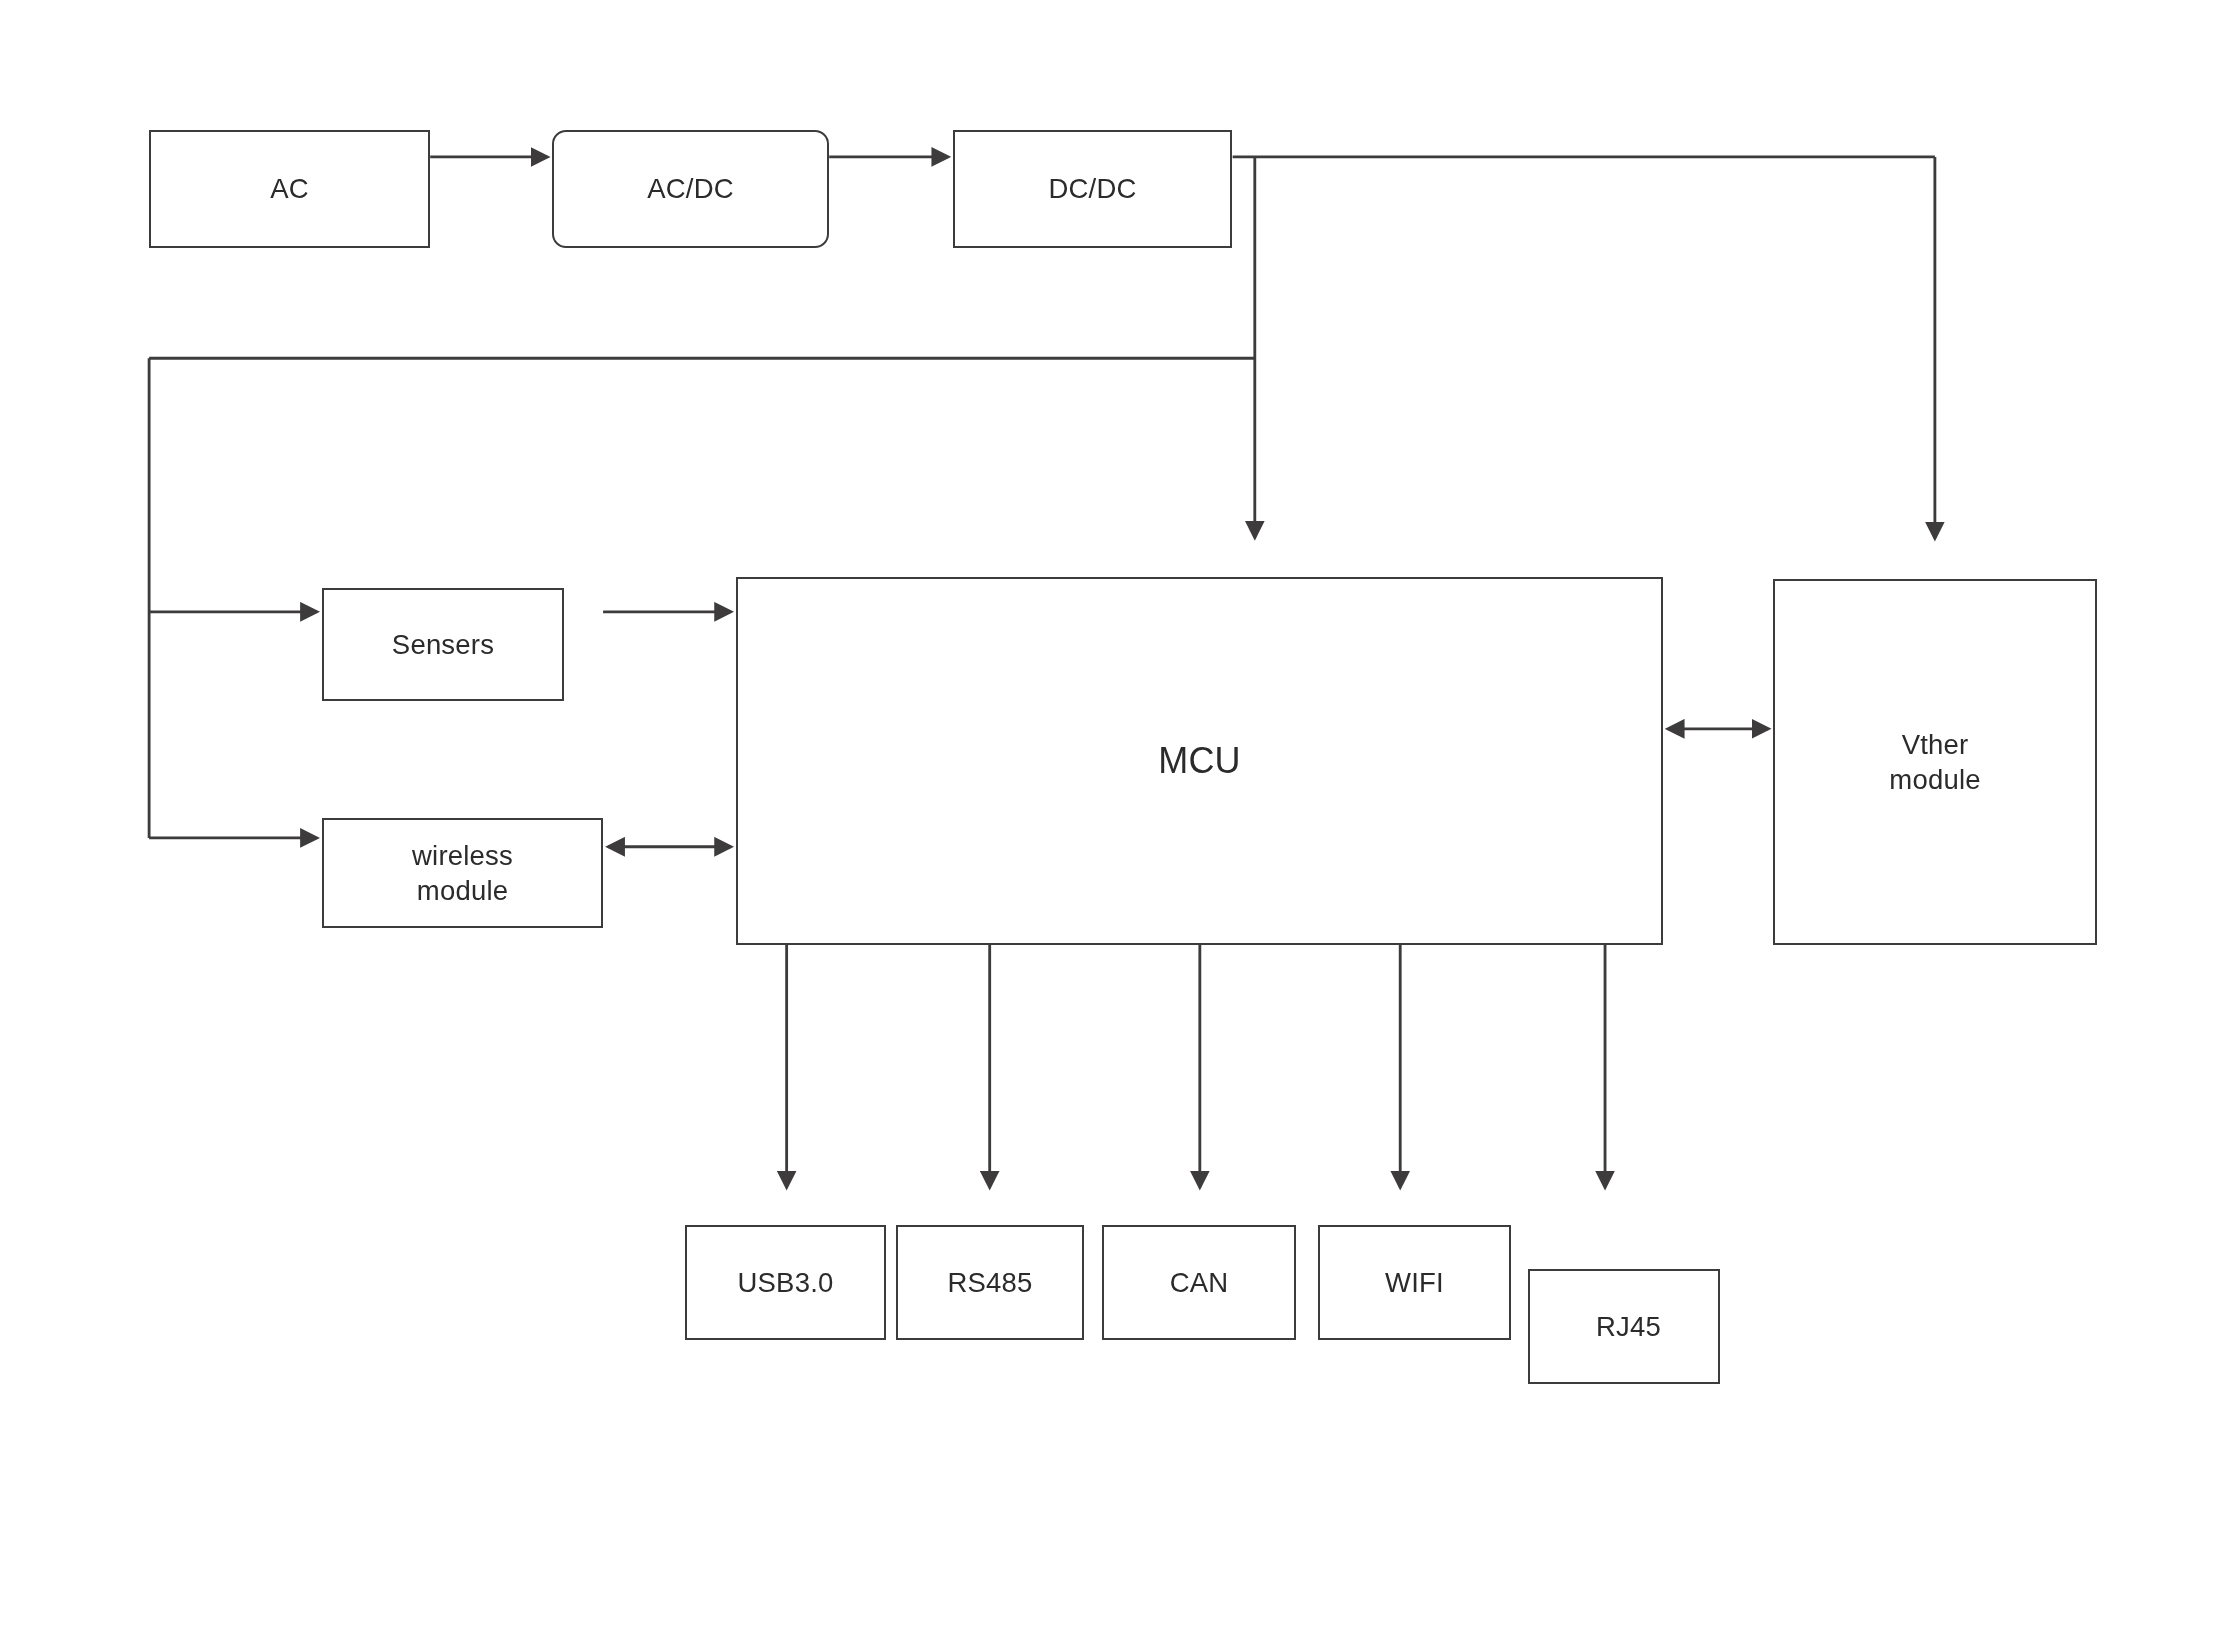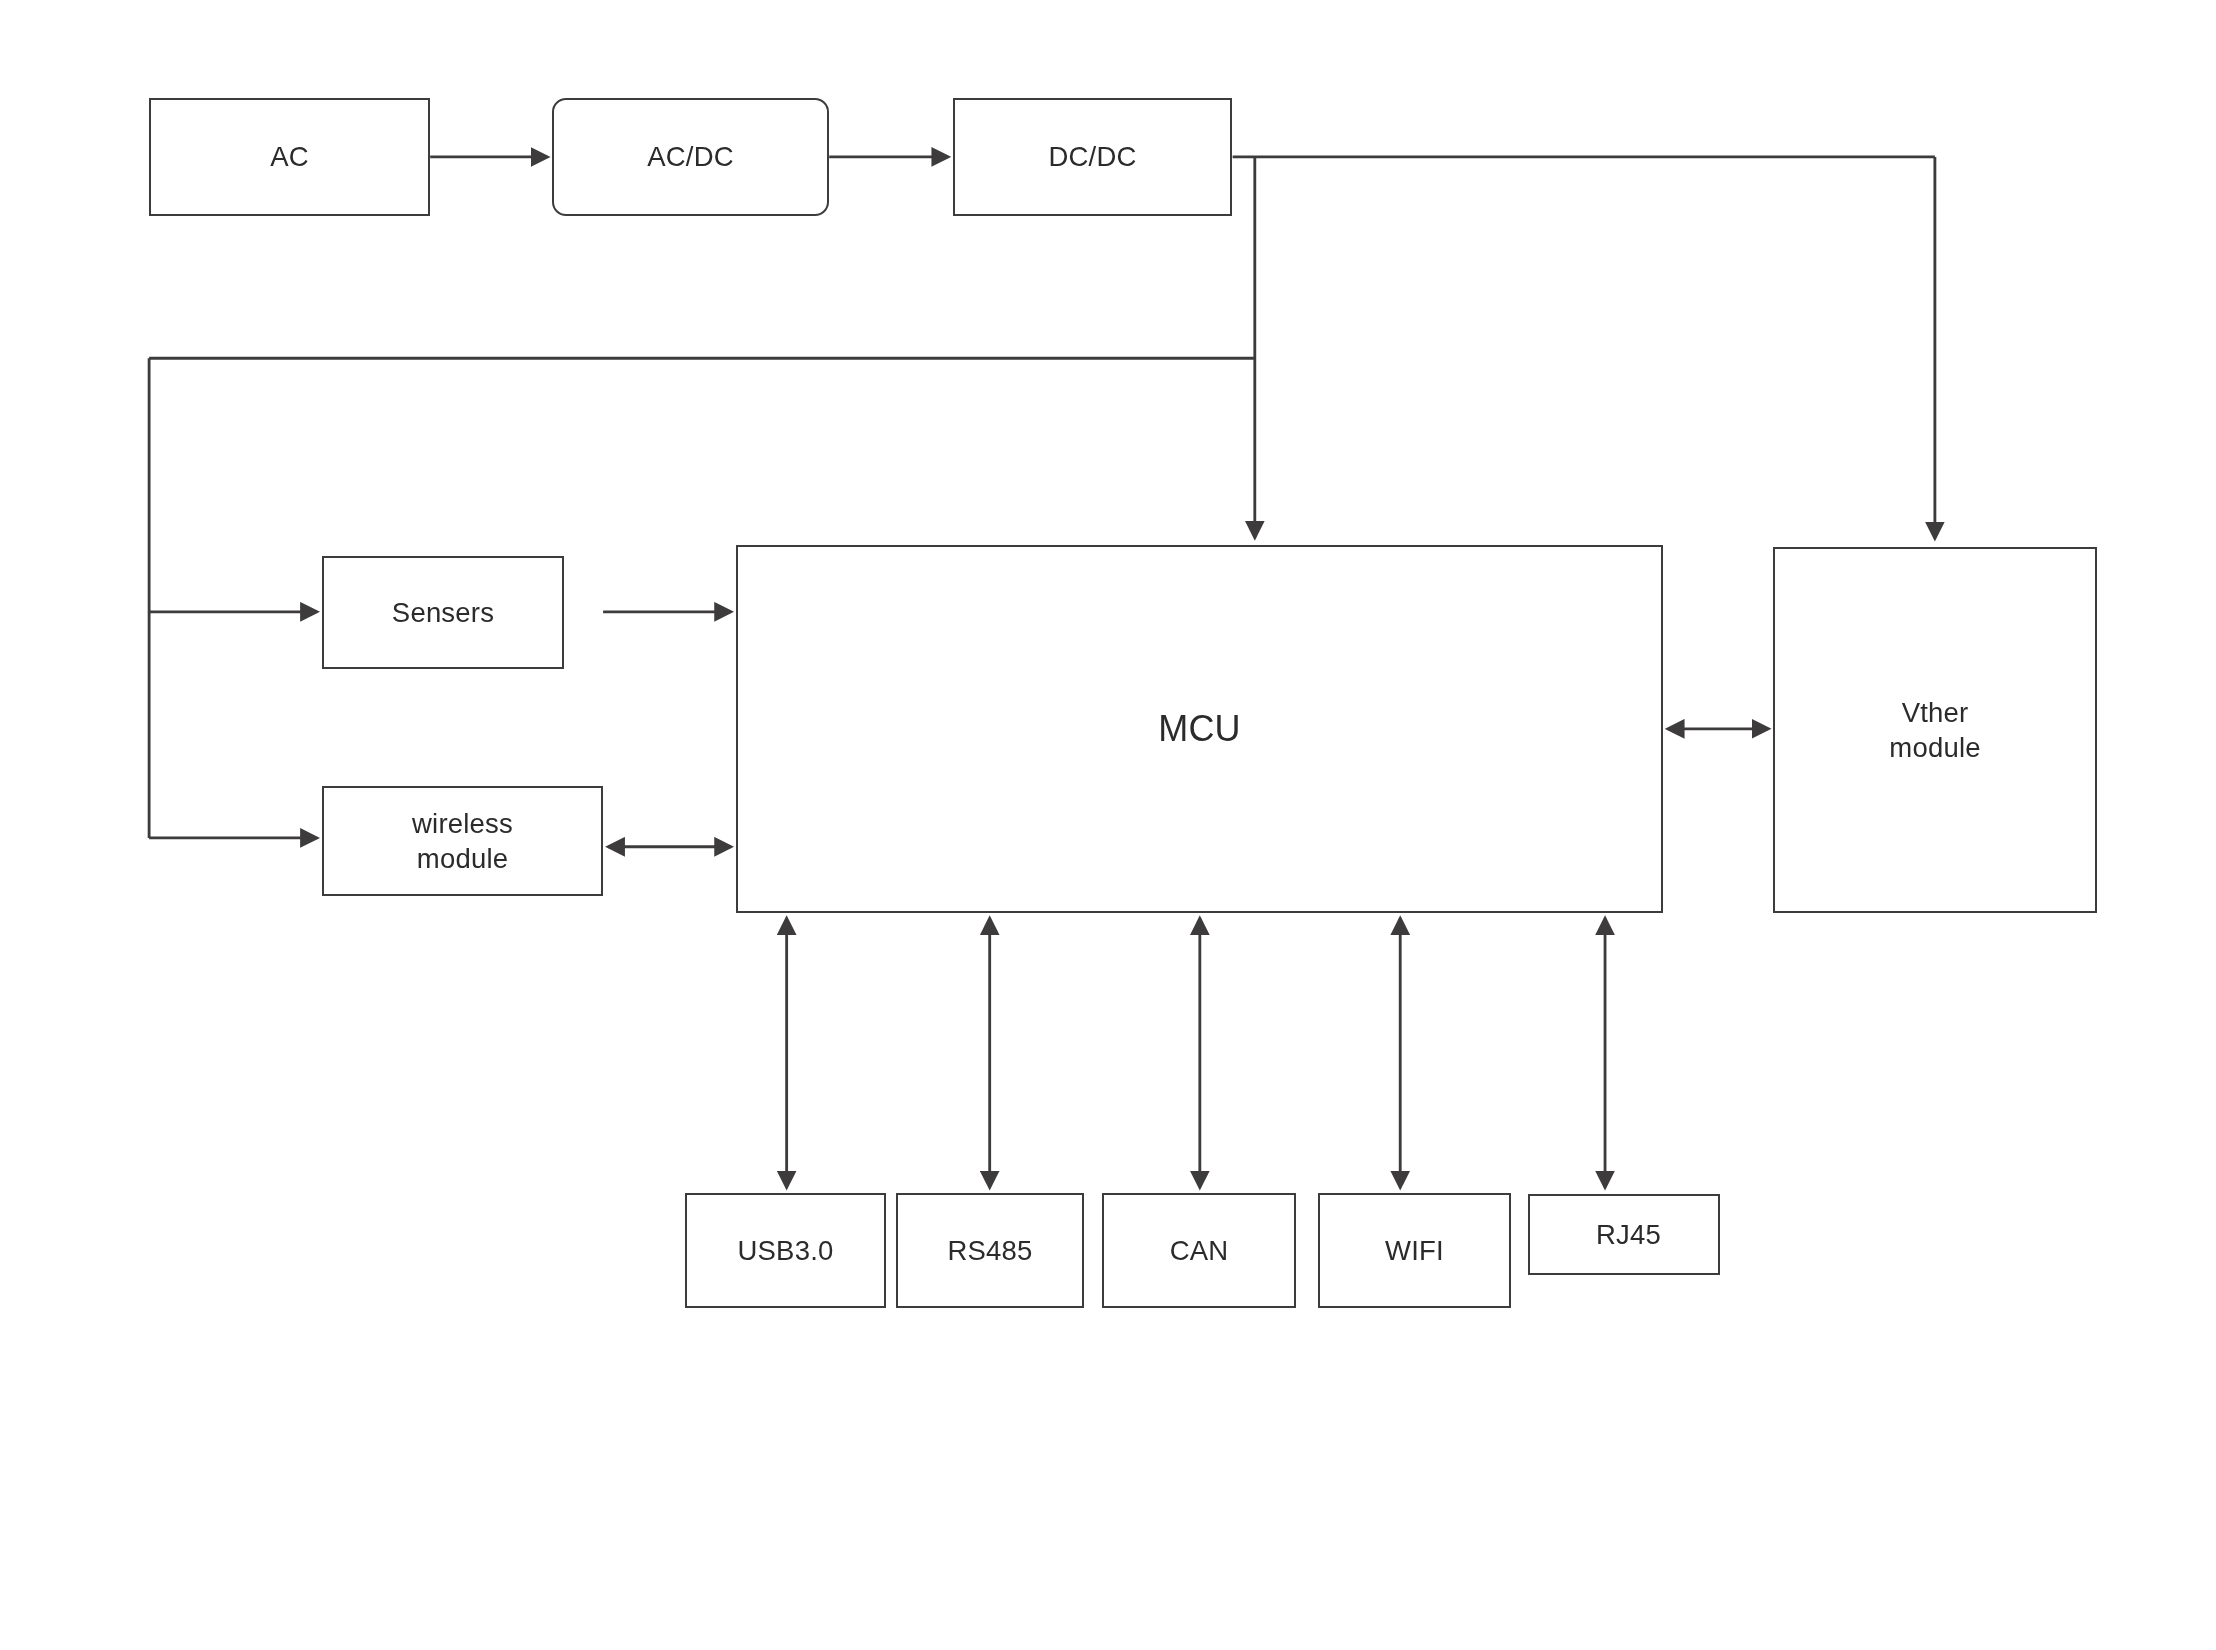--- a/index.html
+++ b/index.html
@@ -28,20 +28,21 @@
   .node {
     position: absolute;
     box-sizing: border-box;
     background: #ffffff;
     border: 2.7px solid #3d3b3c;
     display: flex;
     align-items: center;
     justify-content: center;
     text-align: center;
     z-index: 3;
+    margin-top: 32px;
   }
   .node-label {
     color: #2b2b2b;
     font-size: 27.5px;
     line-height: 1.28;
     letter-spacing: 0.2px;
     white-space: pre-line;
     padding: 0 5.3px;
   }
   .node.big .node-label {
@@ -141,18 +142,18 @@
   </div>
 
   <div class="node" style="left:1102px; top:1193px; width:194px; height:115px;">
     <span class="node-label">CAN</span>
   </div>
 
   <div class="node" style="left:1318px; top:1193px; width:193px; height:115px;">
     <span class="node-label">WIFI</span>
   </div>
 
-  <div class="node" style="left:1528px; top:1194px; width:192px; height:81px;padding-left:9px;">
+  <div class="node" style="left:1528px; top:1237px; width:192px; height:115px;padding-left:9px;">
     <span class="node-label">RJ45</span>
   </div>
 
 </div>
 
 
 </body></html>

